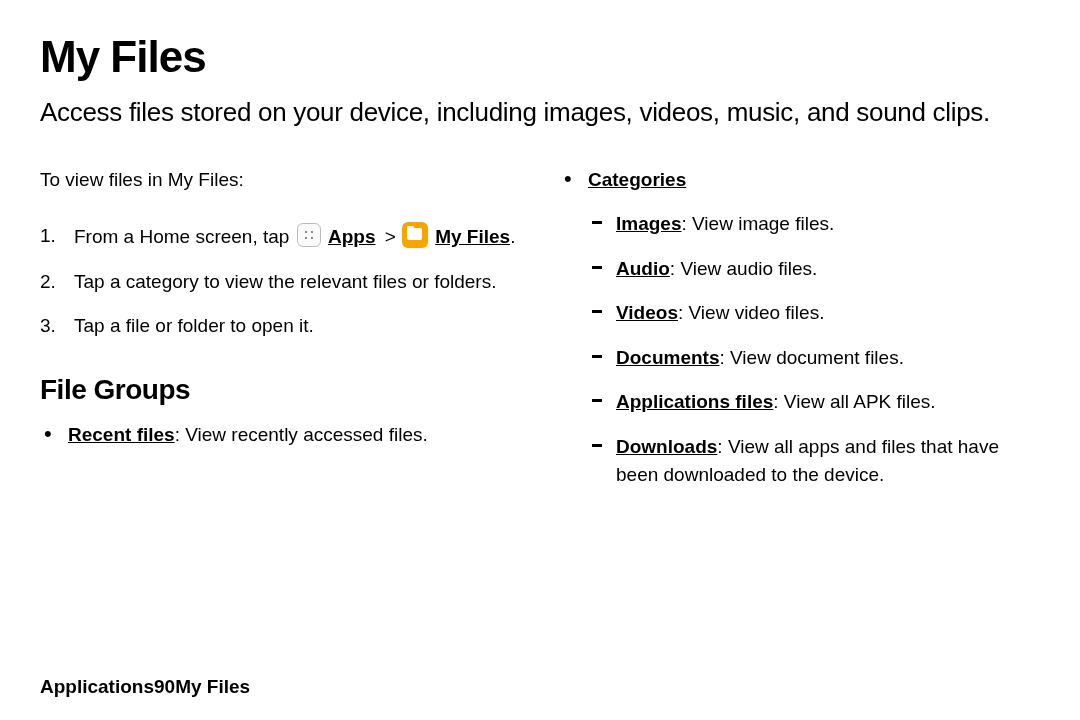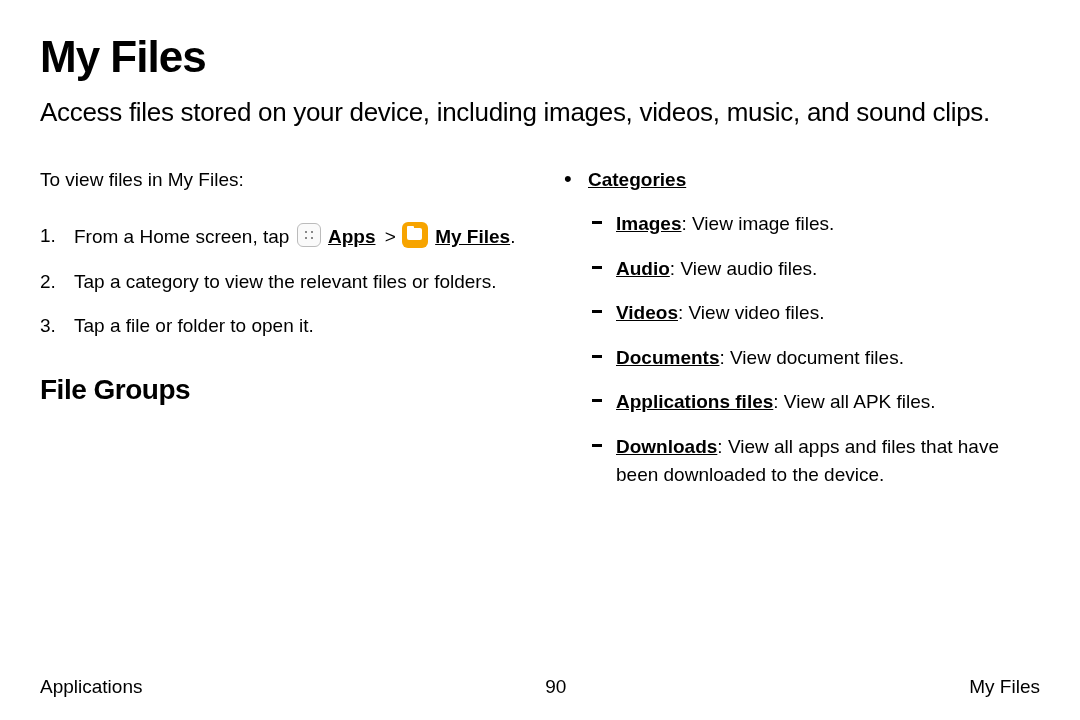--- a/index.html
+++ b/index.html
@@ -150,22 +150,23 @@
     .chev {
       display: inline-block;
       margin: 0 4px;
     }
     .footer {
       position: absolute;
       bottom: 22px;
       left: 40px;
       right: 40px;
       display: flex;
-      justify-content: space-between;
+      justify-content: flex-start;
       font-size: 19px;
+      font-weight: bold;
     }
   </style>
 </head>
 <body>
 
 <h1 class="title">My Files</h1>
 <p class="subtitle">Access files stored on your device, including images, videos, music, and sound clips.</p>
 
 <div class="columns">
   <div class="col">
@@ -176,20 +177,25 @@
         <span class="bold">Apps</span>
         <span class="chev">&gt;</span><span class="icon-folder"></span>
         <span class="bold">My Files</span><span>.</span>
       </li>
       <li>Tap a category to view the relevant files or folders.</li>
       <li>Tap a file or folder to open it.</li>
     </ol>
 
     <h2 class="section-heading">File Groups</h2>
 
+    <ul class="bullets">
+      <li>
+        <span class="bold">Recent files</span><span>: View recently accessed files.</span>
+      </li>
+    </ul>
   </div>
 
   <div class="col">
     <ul class="bullets">
       <li>
         <span class="bold">Categories</span>
         <ul class="dashes" style="margin-top:16px;">
           <li><span class="bold">Images</span><span>: View image files.</span></li>
           <li><span class="bold">Audio</span><span>: View audio files.</span></li>
           <li><span class="bold">Videos</span><span>: View video files.</span></li>

